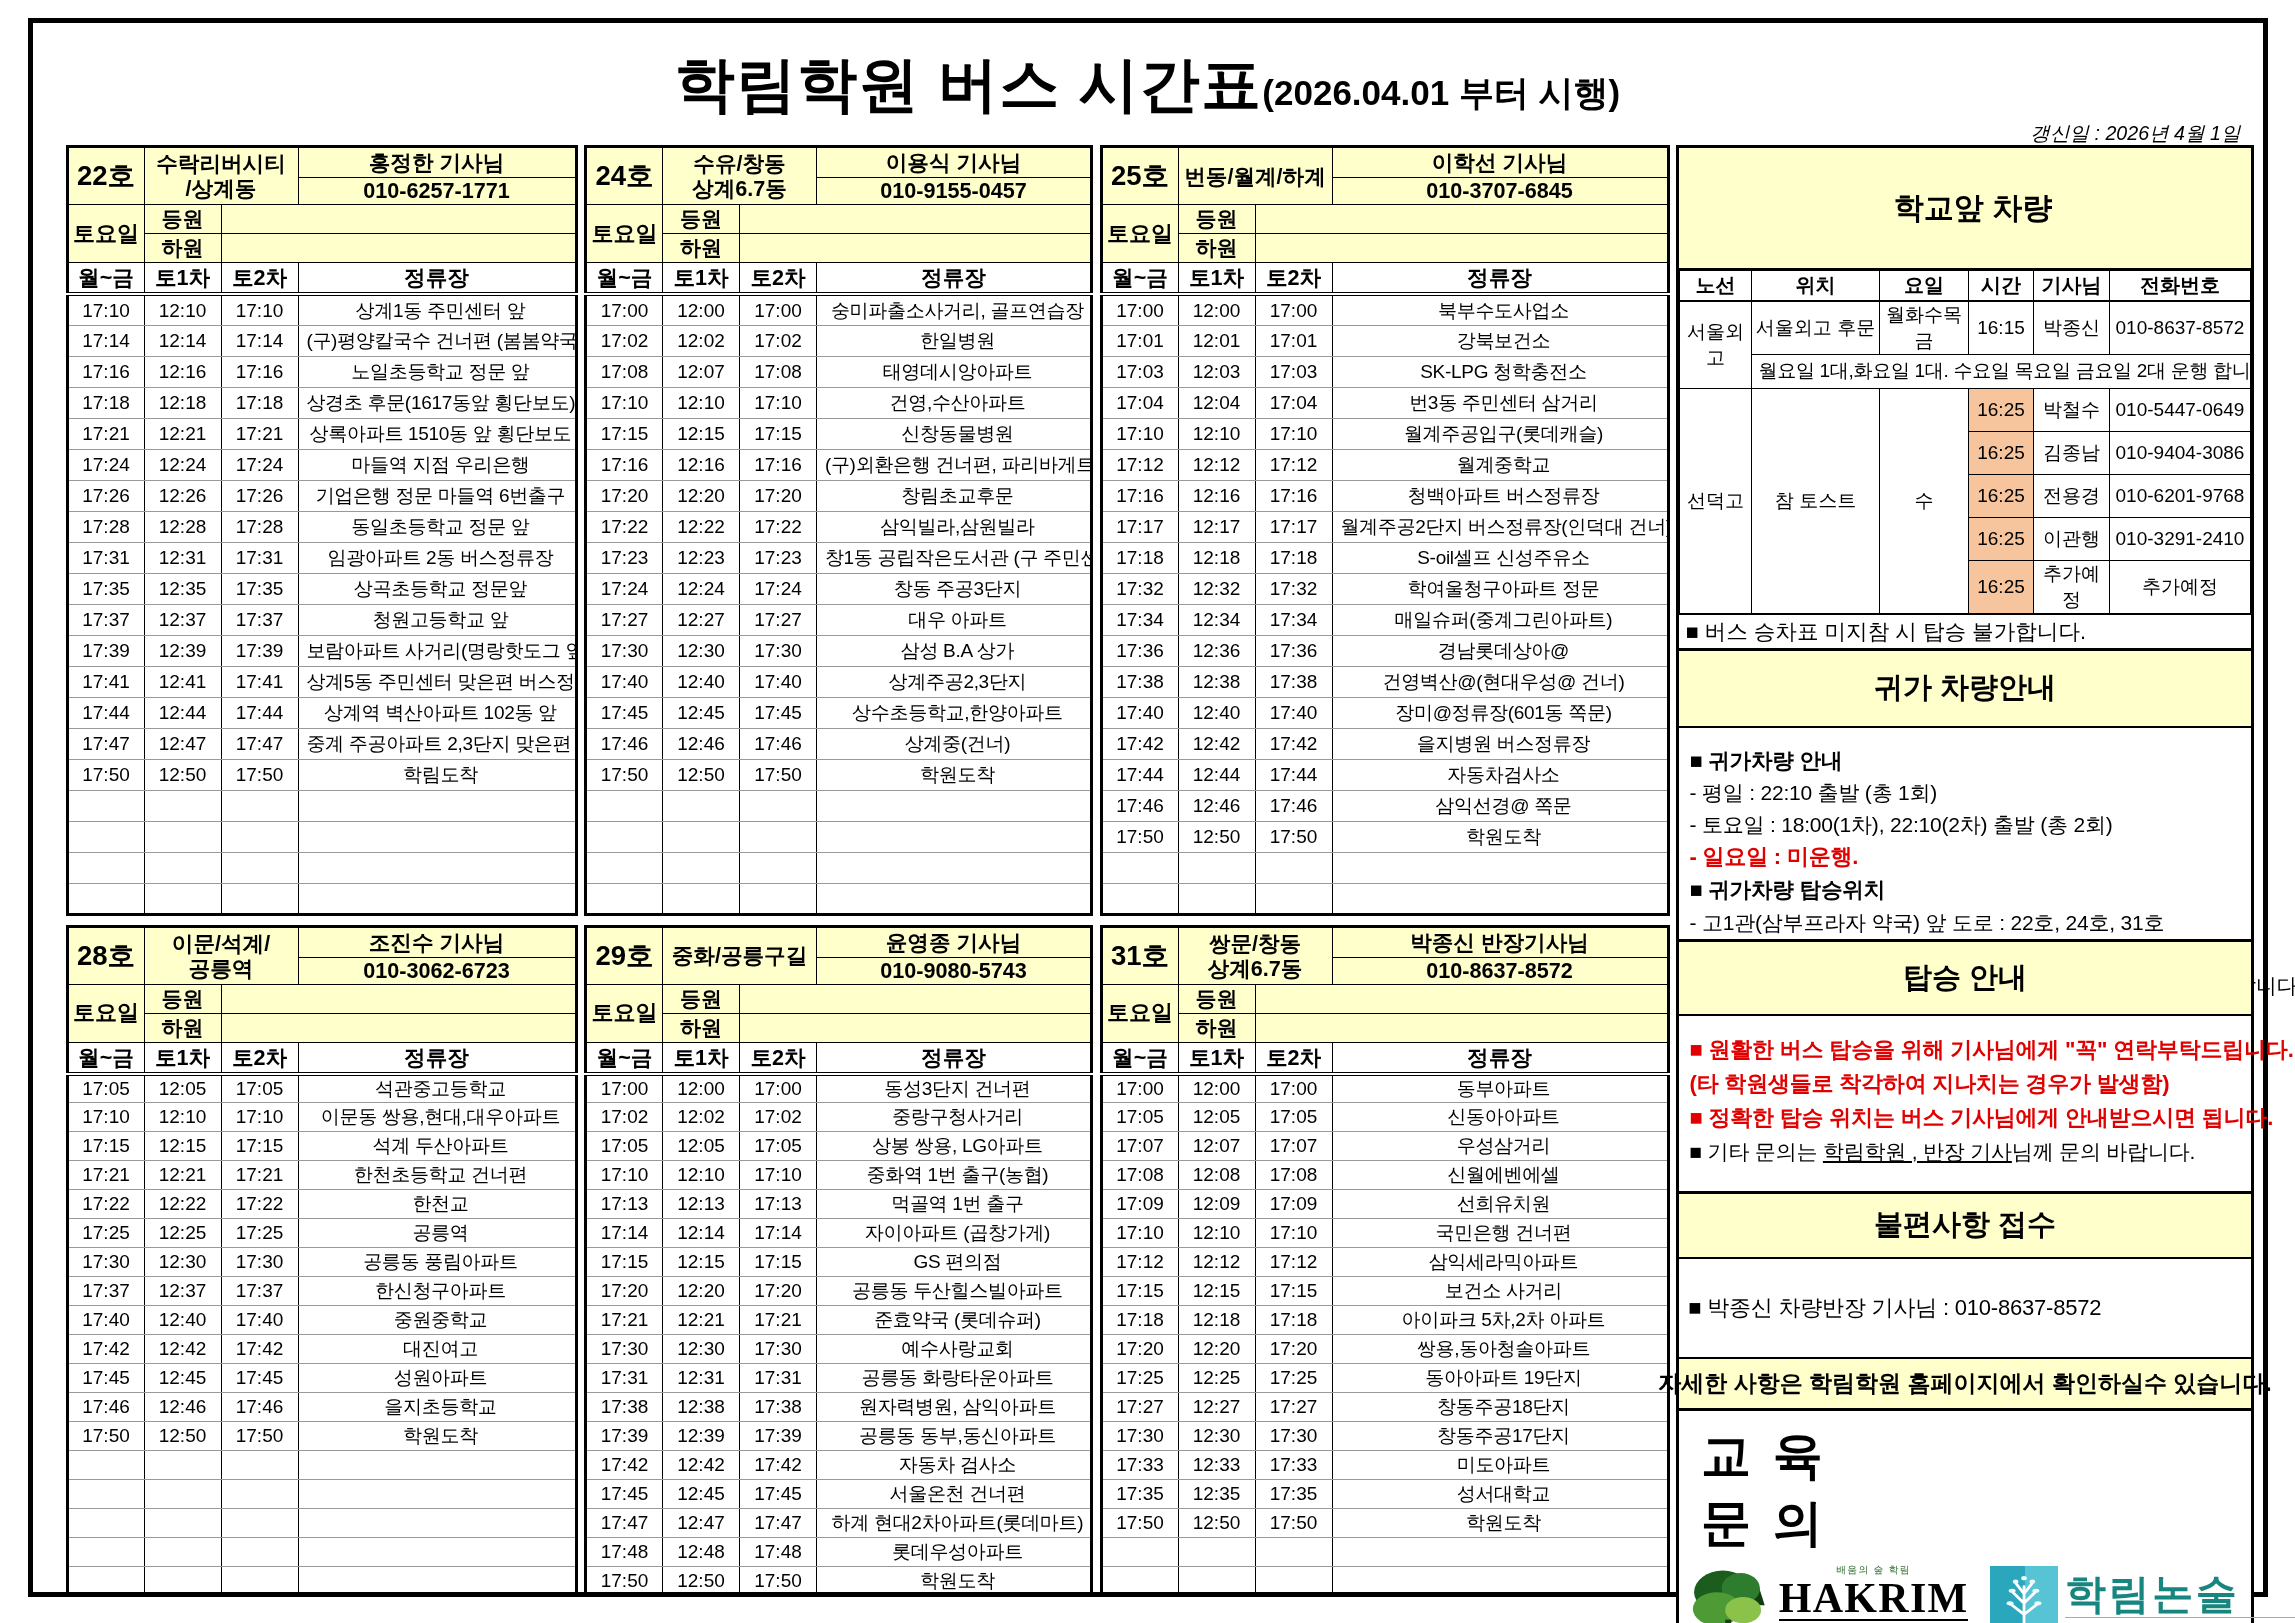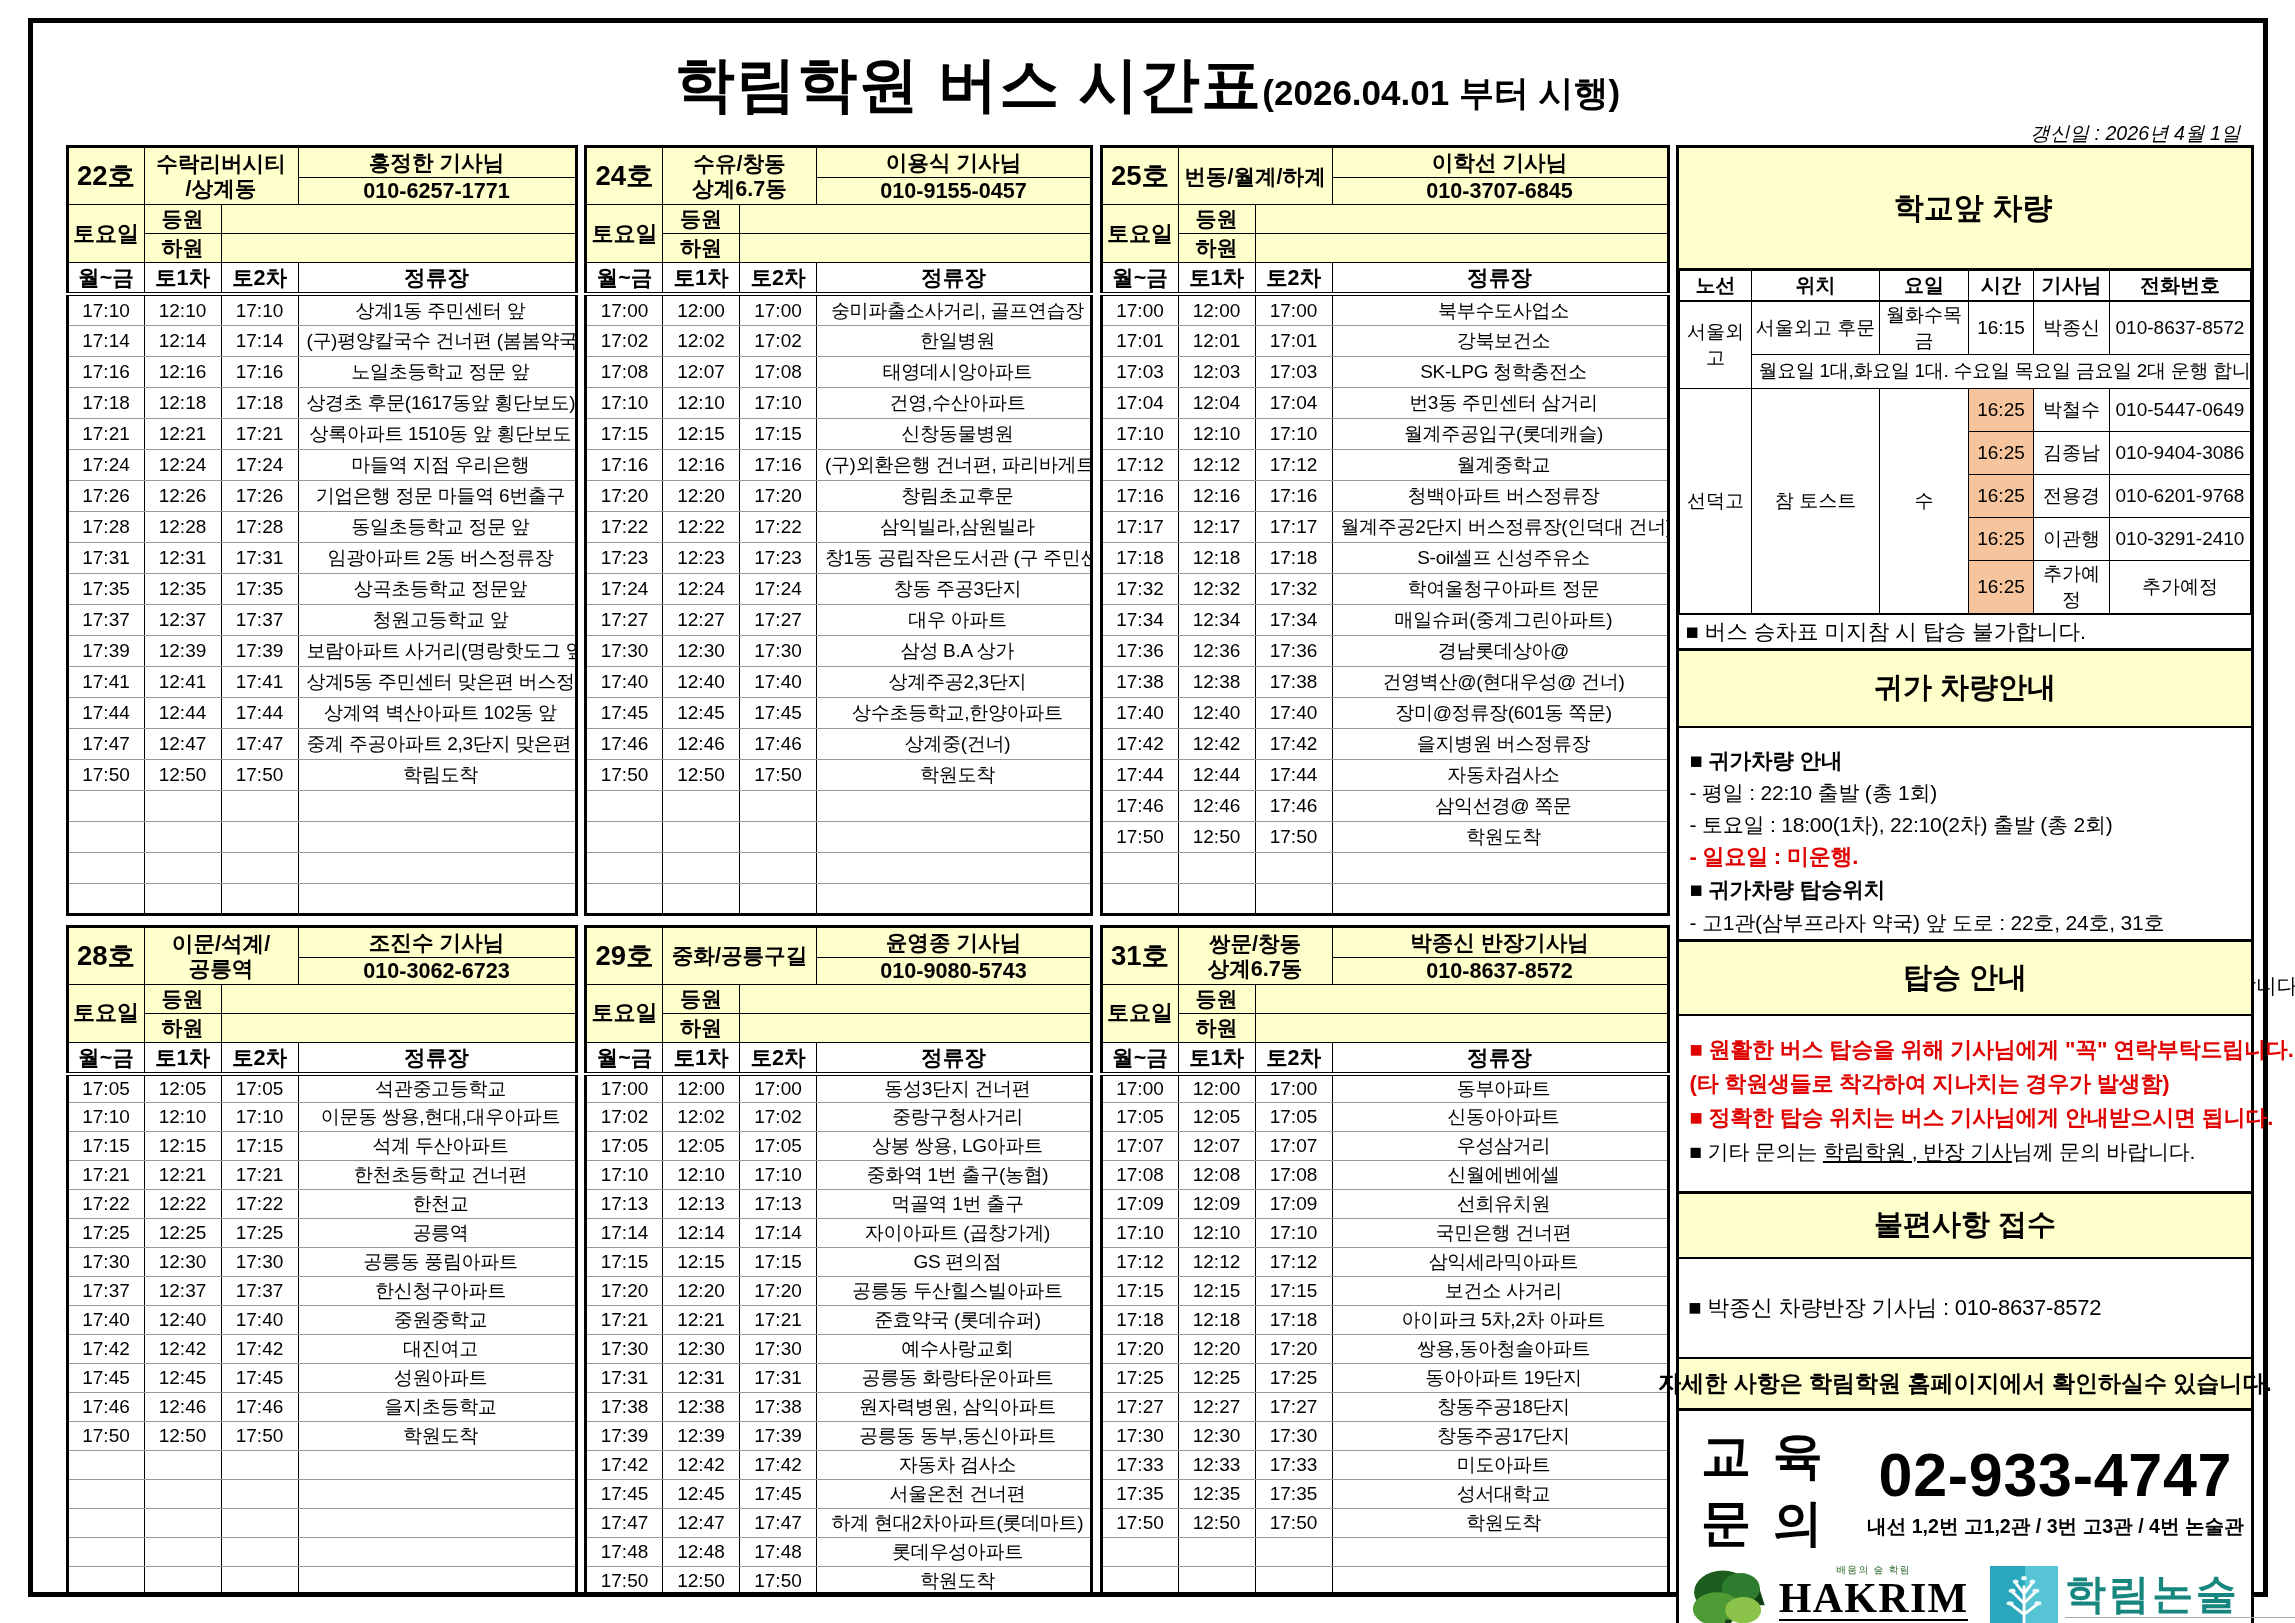--- a/index.html
+++ b/index.html
@@ -57,21 +57,21 @@
   .text-block.return { height:211px; font-size:21px; line-height:1.5; }
   .text-block.board  { height:175px; }
   .line { white-space:nowrap; letter-spacing:-0.2px; }
   .line.bold { font-weight:bold; font-size:21.6px; }
   .line.red  { color:#E00000; font-weight:bold; font-size:22px; line-height:1.55; }
   .text-block.board .line.normal { font-size:21px; line-height:1.6; }
   .ul { text-decoration:underline; }
   .complaint-body { height:98px; display:flex; align-items:center; padding-left:9.2px; font-size:22px; }
   .banner { height:54px; background:#FFFFCC; border-top:2.6px solid #000; border-bottom:3.3px solid #000; display:flex; align-items:center; justify-content:center; font-size:23px; font-weight:bold; white-space:nowrap; }
   .contact { flex:1; display:flex; flex-direction:column; }
-  .contact-row { display:flex; padding:11.8px 5.2px 0 22px; align-items:center; }
+  .contact-row { display:flex; padding:11.8px 5.2px 0 22px; align-items:flex-start; }
   .contact-label { width:164px; font-size:50px; font-weight:bold; line-height:1.35; letter-spacing:3.9px; }
   .contact-main { flex:1; text-align:center; }
   .contact-phone { font-size:61px; font-weight:bold; letter-spacing:0.7px; }
   .contact-ext { font-size:19.6px; font-weight:bold; margin-top:2.6px; white-space:nowrap; }
   .logos-row { display:flex; align-items:center; gap:22px; padding:6.5px 13px 5.2px 9.2px; }
   .logo { display:flex; align-items:center; gap:6.5px; }
   .hk-text { text-align:center; }
   .hk-tag { font-size:9.8px; color:#2e6b2e; letter-spacing:1.3px; }
   .hk-name { font-family:"Liberation Serif", serif; font-size:42px; font-weight:bold; letter-spacing:1.3px; line-height:1; }
   .hk-sub { font-family:"Liberation Serif", serif; font-size:17px; letter-spacing:2px; border-top:2px solid #000; border-bottom:1.3px solid #2e6b2e; padding:0.7px 0; }
@@ -1093,24 +1093,20 @@
         </div>
 
         <div class="banner">자세한 사항은 학림학원 홈페이지에서 확인하실수 있습니다.</div>
 
         <div class="contact">
           <div class="contact-row">
             <div class="contact-label">
               <div>교 육</div>
               <div>문 의</div>
             </div>
-            <div class="contact-main">
-              <div class="contact-phone">02-933-4747</div>
-              <div class="contact-ext">내선 1,2번 고1,2관 / 3번 고3관 / 4번 논술관</div>
-            </div>
           </div>
           <div class="logos-row">
             <div class="logo hakrim">
               <svg width="84" height="73" viewBox="0 0 140 122">
                 <polygon points="14,70 24,34 34,70" fill="#0f3d0f"></polygon>
                 <polygon points="104,64 116,26 128,64" fill="#0f3d0f"></polygon>
                 <ellipse cx="58" cy="42" rx="48" ry="36" fill="#1c5c1c"></ellipse>
                 <ellipse cx="88" cy="36" rx="32" ry="26" fill="#2e7d2e"></ellipse>
                 <ellipse cx="48" cy="70" rx="40" ry="28" fill="#4e9a35"></ellipse>
                 <ellipse cx="92" cy="72" rx="30" ry="22" fill="#8bc34a"></ellipse>

